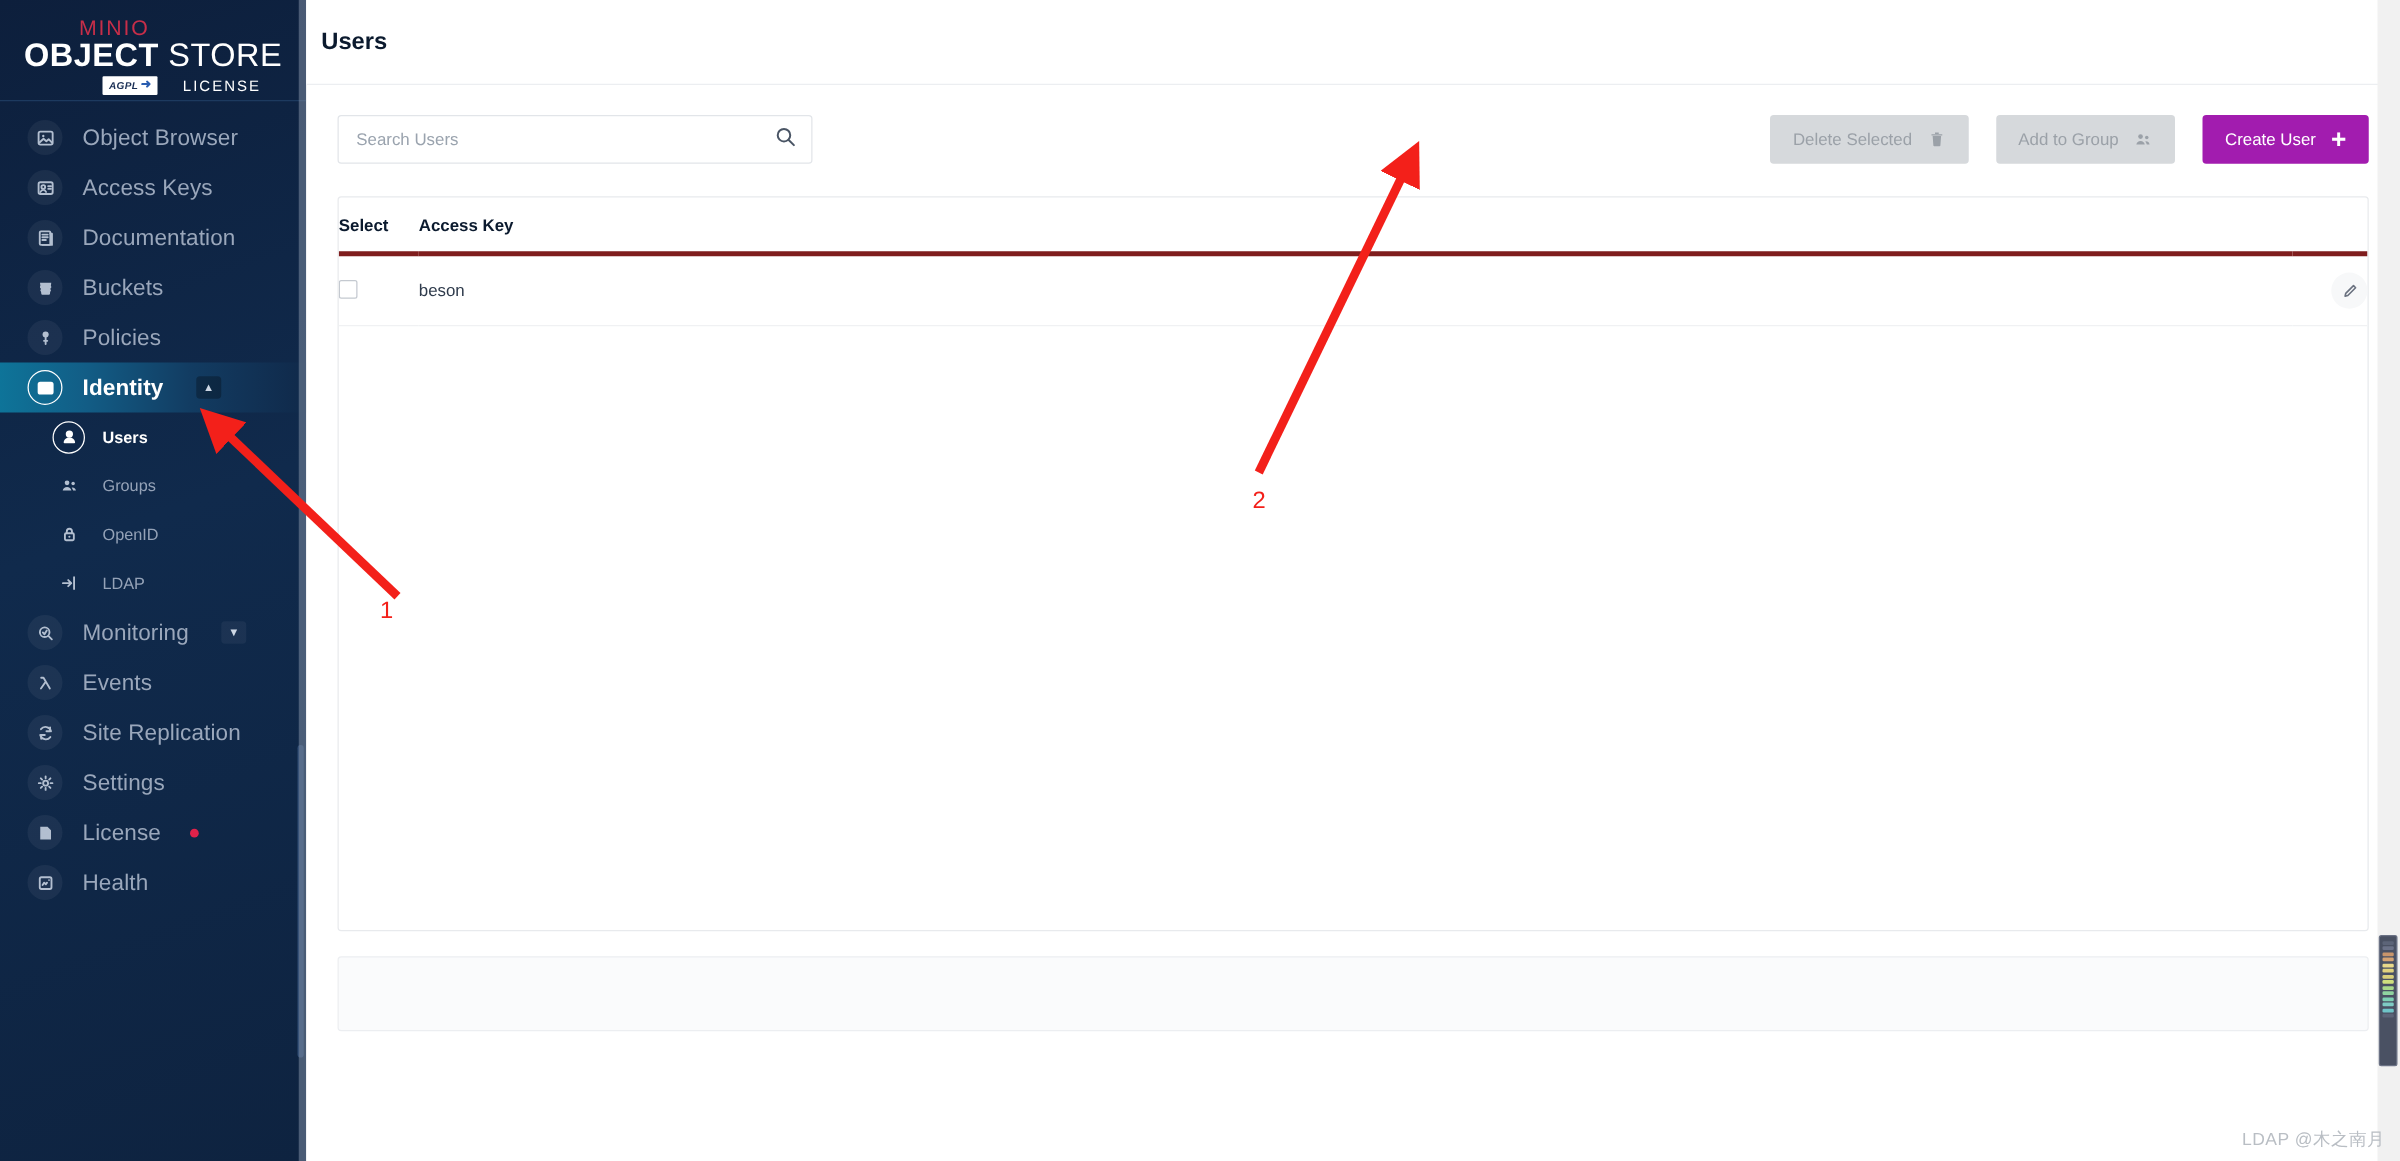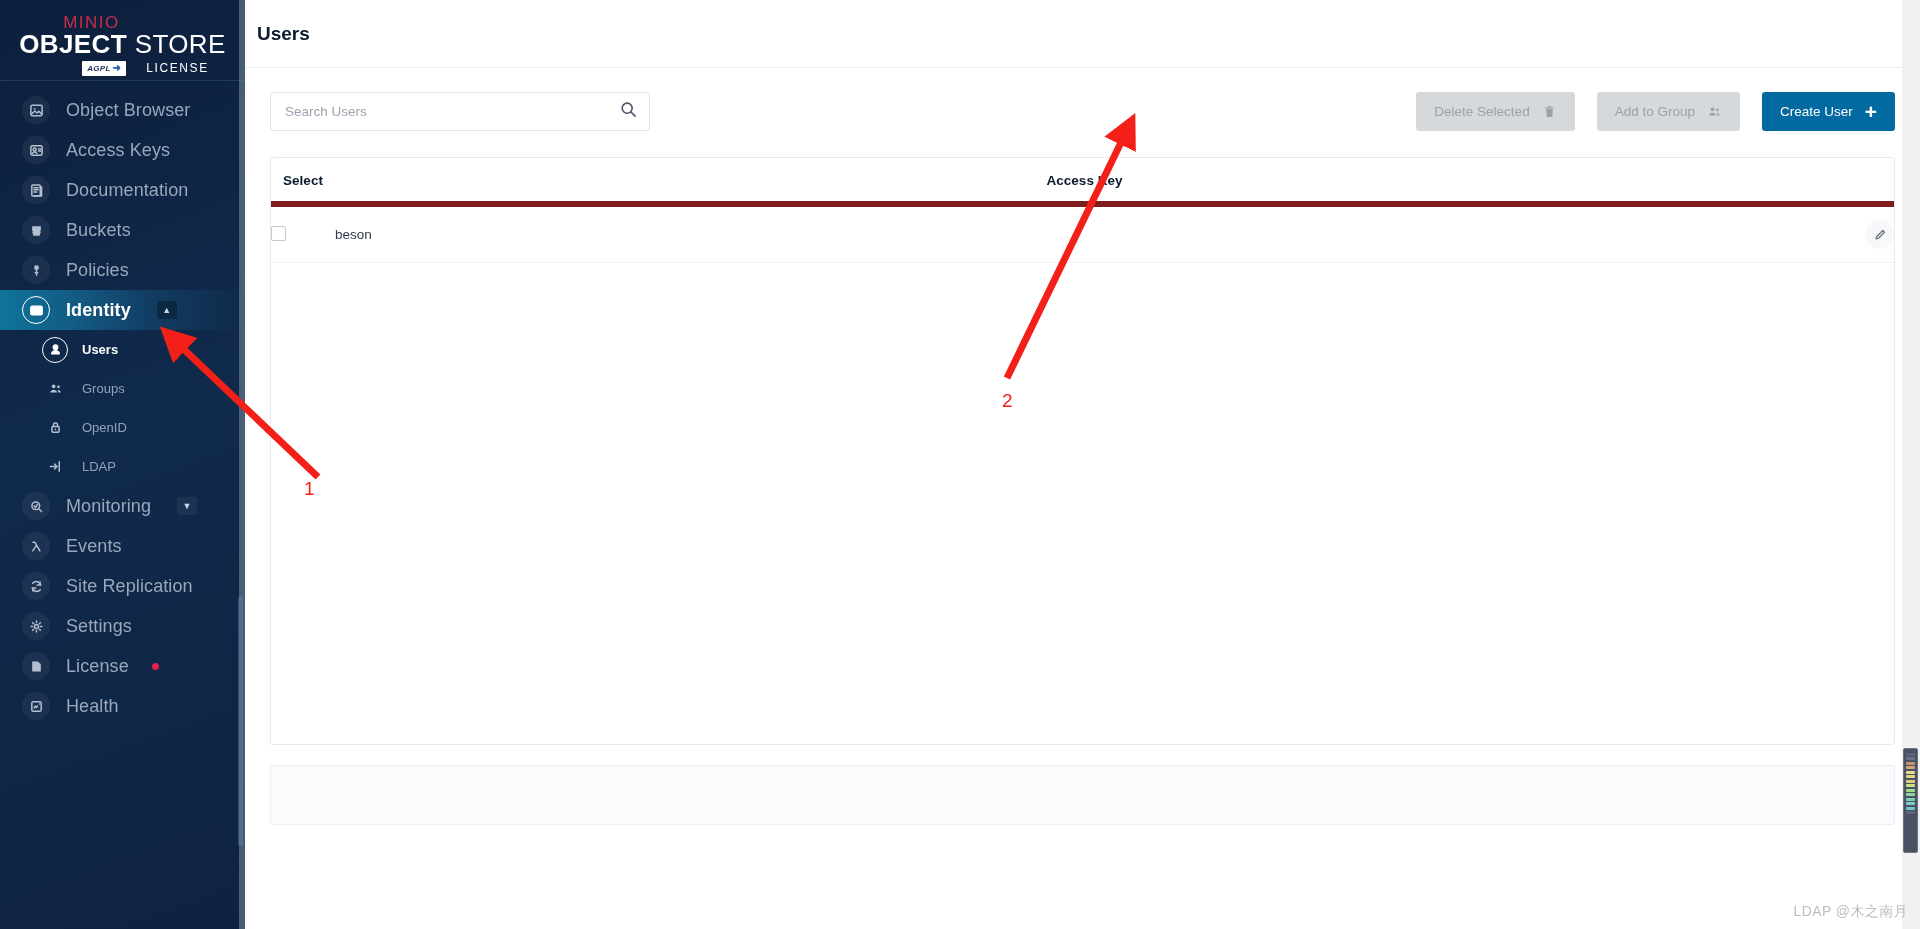--- a/index.html
+++ b/index.html
@@ -28,21 +28,21 @@
     color: #c72e49; font-size: 17px; font-weight: 400;
     letter-spacing: 1.5px; line-height: 1; margin-bottom: 0;
     align-self: center; margin-left: -62px;
   }
   .logo-main {
     font-size: 26px; line-height: 1; letter-spacing: .4px; white-space: nowrap;
   }
   .logo-main .b { color: #fff; font-weight: 700; }
   .logo-main .t { color: #fff; font-weight: 300; }
   .logo-sub {
-    display: flex; gap: 20px; margin-top: 4px;
+    display: flex; align-items: center; gap: 20px; margin-top: 4px;
     margin-left: 46px;
   }
   .logo-badge {
     background: #fff; color: #1a2f55; font-size: 8px; font-weight: 700;
     padding: 1px 5px; border-radius: 1px; letter-spacing: .3px;
     font-style: italic; line-height: 1.25;
     display: flex; align-items: center; gap: 2px;
   }
   .logo-badge .swoosh { color: #2a5db0; font-size: 10px; font-style: normal; }
   .logo-license {
@@ -143,37 +143,37 @@
   .search-ico svg { width: 17px; height: 17px; }
   .search-ico svg circle, .search-ico svg line { stroke: #4a5565; stroke-width: 1.7; fill: none; stroke-linecap: round; }
 
   .tb-spacer { flex: 1; }
   .btn {
     height: 39px; border-radius: 3px; display: inline-flex; align-items: center;
     gap: 12px; padding: 0 18px; font-size: 13.5px; cursor: pointer; border: none;
     font-family: "Liberation Sans", sans-serif; white-space: nowrap;
   }
   .btn.disabled { background: #d6d9dc; color: #9ba1a8; cursor: default; }
-  .btn.primary { background: #0369a1; color: #fff; font-weight: 400; }
+  .btn.primary { background: #a21caf; color: #fff; font-weight: 400; }
   .btn + .btn { margin-left: 22px; }
   .btn svg { width: 15px; height: 15px; }
   .btn.disabled svg path, .btn.disabled svg circle, .btn.disabled svg rect {
     stroke: #9ba1a8; fill: none; stroke-width: 1.5;
   }
   .btn.disabled svg .fill { fill: #9ba1a8; stroke: none; }
   .plus { font-size: 21px; line-height: 1; font-weight: 700; }
 
   .panel {
     border: 1px solid #e8eaed; border-radius: 3px; background: #fff;
     height: 588px; overflow: hidden;
   }
   table.users { width: 100%; border-collapse: collapse; }
   table.users th {
-    text-align: center; font-size: 13.5px; color: #0b1a2e; font-weight: 700;
-    padding: 15px 0 13px 0; border-bottom: 6px solid #7f1d1d;
+    text-align: left; font-size: 13.5px; color: #0b1a2e; font-weight: 700;
+    padding: 15px 0 13px 0; border-bottom: 4px solid #7f1d1d;
   }
   th.c-select { width: 64px; padding-left: 16px; }
   th.c-key { padding-left: 4px; }
   table.users td {
     padding: 13px 0; border-bottom: 1px solid #f0f1f3; font-size: 13.5px;
     color: #2f3b4c; vertical-align: middle;
   }
   td.c-select { padding-left: 16px; }
   td.c-key { padding-left: 4px; }
   td.c-act { text-align: right; padding-right: 14px; width: 60px; }

